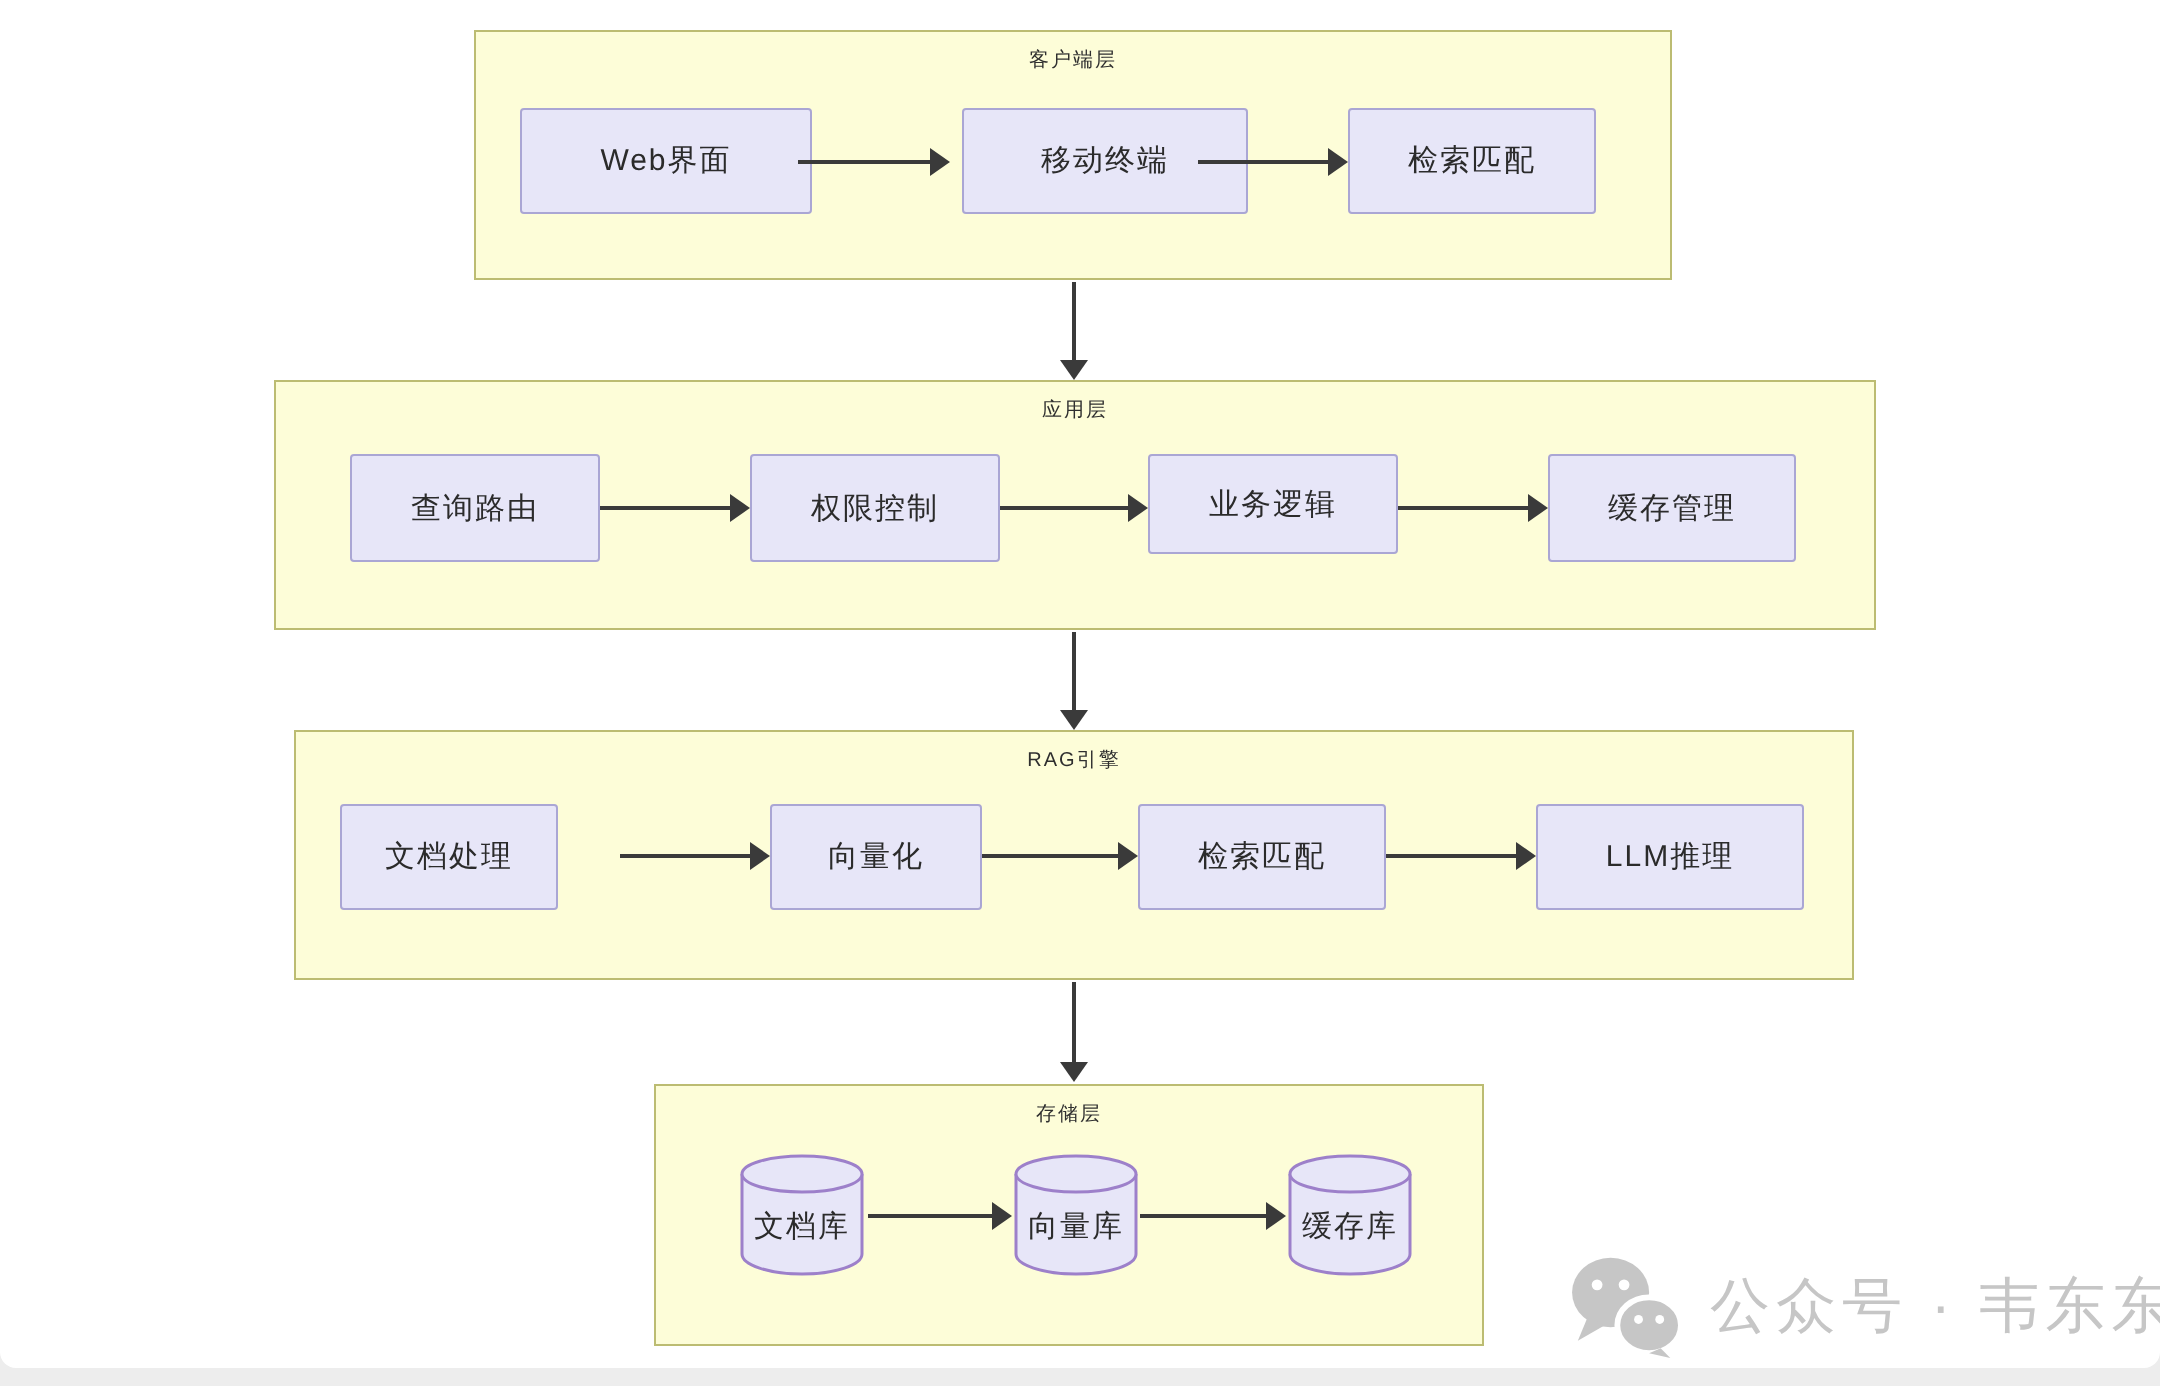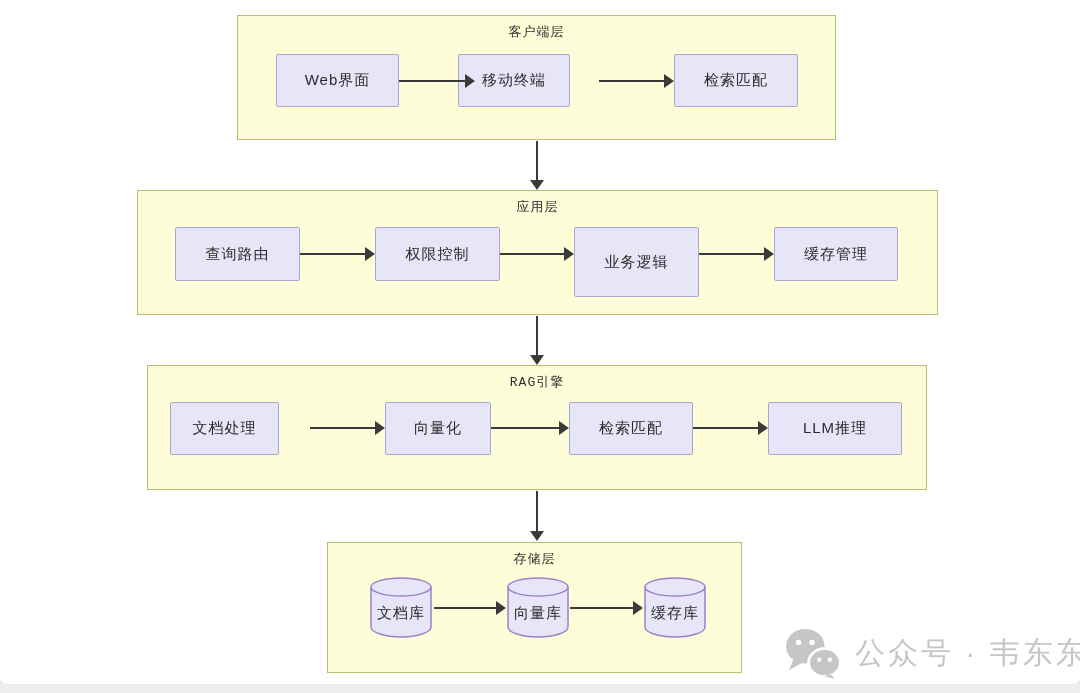--- a/index.html
+++ b/index.html
@@ -26,23 +26,22 @@
   .stage{position:absolute;left:0;top:0;width:1080px;height:693px;}
 
   .layer{
     position:absolute;
     background:var(--layer-fill);
     border:1.5px solid var(--layer-border);
   }
   .layer-title{
     position:absolute;left:0;right:0;top:7px;
     text-align:center;
-    font-size:13px;color:#2f2f2f;
+    font-size:10px;color:#2f2f2f;
     letter-spacing:1px;
-    font-family:Liberation Mono, monospace;
   }
   .node{
     position:absolute;height:53px;
     background:var(--node-fill);
     border:1.5px solid var(--node-border);
     border-radius:2px;
     display:flex;align-items:center;justify-content:center;
     font-size:15px;color:#2b2b2b;
     letter-spacing:1px;
   }
@@ -75,43 +74,43 @@
 </style>
 </head>
 <body>
 
 <div class="page"></div>
 
 <div class="stage">
 
   <section class="layer" style="left:237px;top:15px;width:599px;height:125px">
     <div class="layer-title">客户端层</div>
-    <div class="node" style="left:38px;top:38px;width:123px">Web界面</div>
-    <div class="node" style="left:220px;top:38px;width:112px">移动终端</div>
+    <div class="node" style="left:22px;top:38px;width:146px">Web界面</div>
+    <div class="node" style="left:243px;top:38px;width:143px">移动终端</div>
     <div class="node" style="left:436px;top:38px;width:124px">检索匹配</div>
     <div class="arrow-h" style="left:161px;top:58px;width:76px">
       <span class="line"></span>
       <span class="head"></span>
     </div>
     <div class="arrow-h" style="left:361px;top:58px;width:75px">
       <span class="line"></span>
       <span class="head"></span>
     </div>
   </section>
 
   <div class="arrow-v" style="left:530px;top:141px;height:49px">
     <span class="line"></span>
     <span class="head"></span>
   </div>
 
   <section class="layer" style="left:137px;top:190px;width:801px;height:125px">
     <div class="layer-title">应用层</div>
     <div class="node" style="left:37px;top:36px;width:125px;height:54px">查询路由</div>
     <div class="node" style="left:237px;top:36px;width:125px;height:54px">权限控制</div>
-    <div class="node" style="left:436px;top:36px;width:125px;height:70px">业务逻辑</div>
+    <div class="node" style="left:436px;top:36px;width:125px;height:50px">业务逻辑</div>
     <div class="node" style="left:636px;top:36px;width:124px;height:54px">缓存管理</div>
     <div class="arrow-h" style="left:162px;top:56px;width:75px">
       <span class="line"></span>
       <span class="head"></span>
     </div>
     <div class="arrow-h" style="left:362px;top:56px;width:74px">
       <span class="line"></span>
       <span class="head"></span>
     </div>
     <div class="arrow-h" style="left:561px;top:56px;width:75px">

